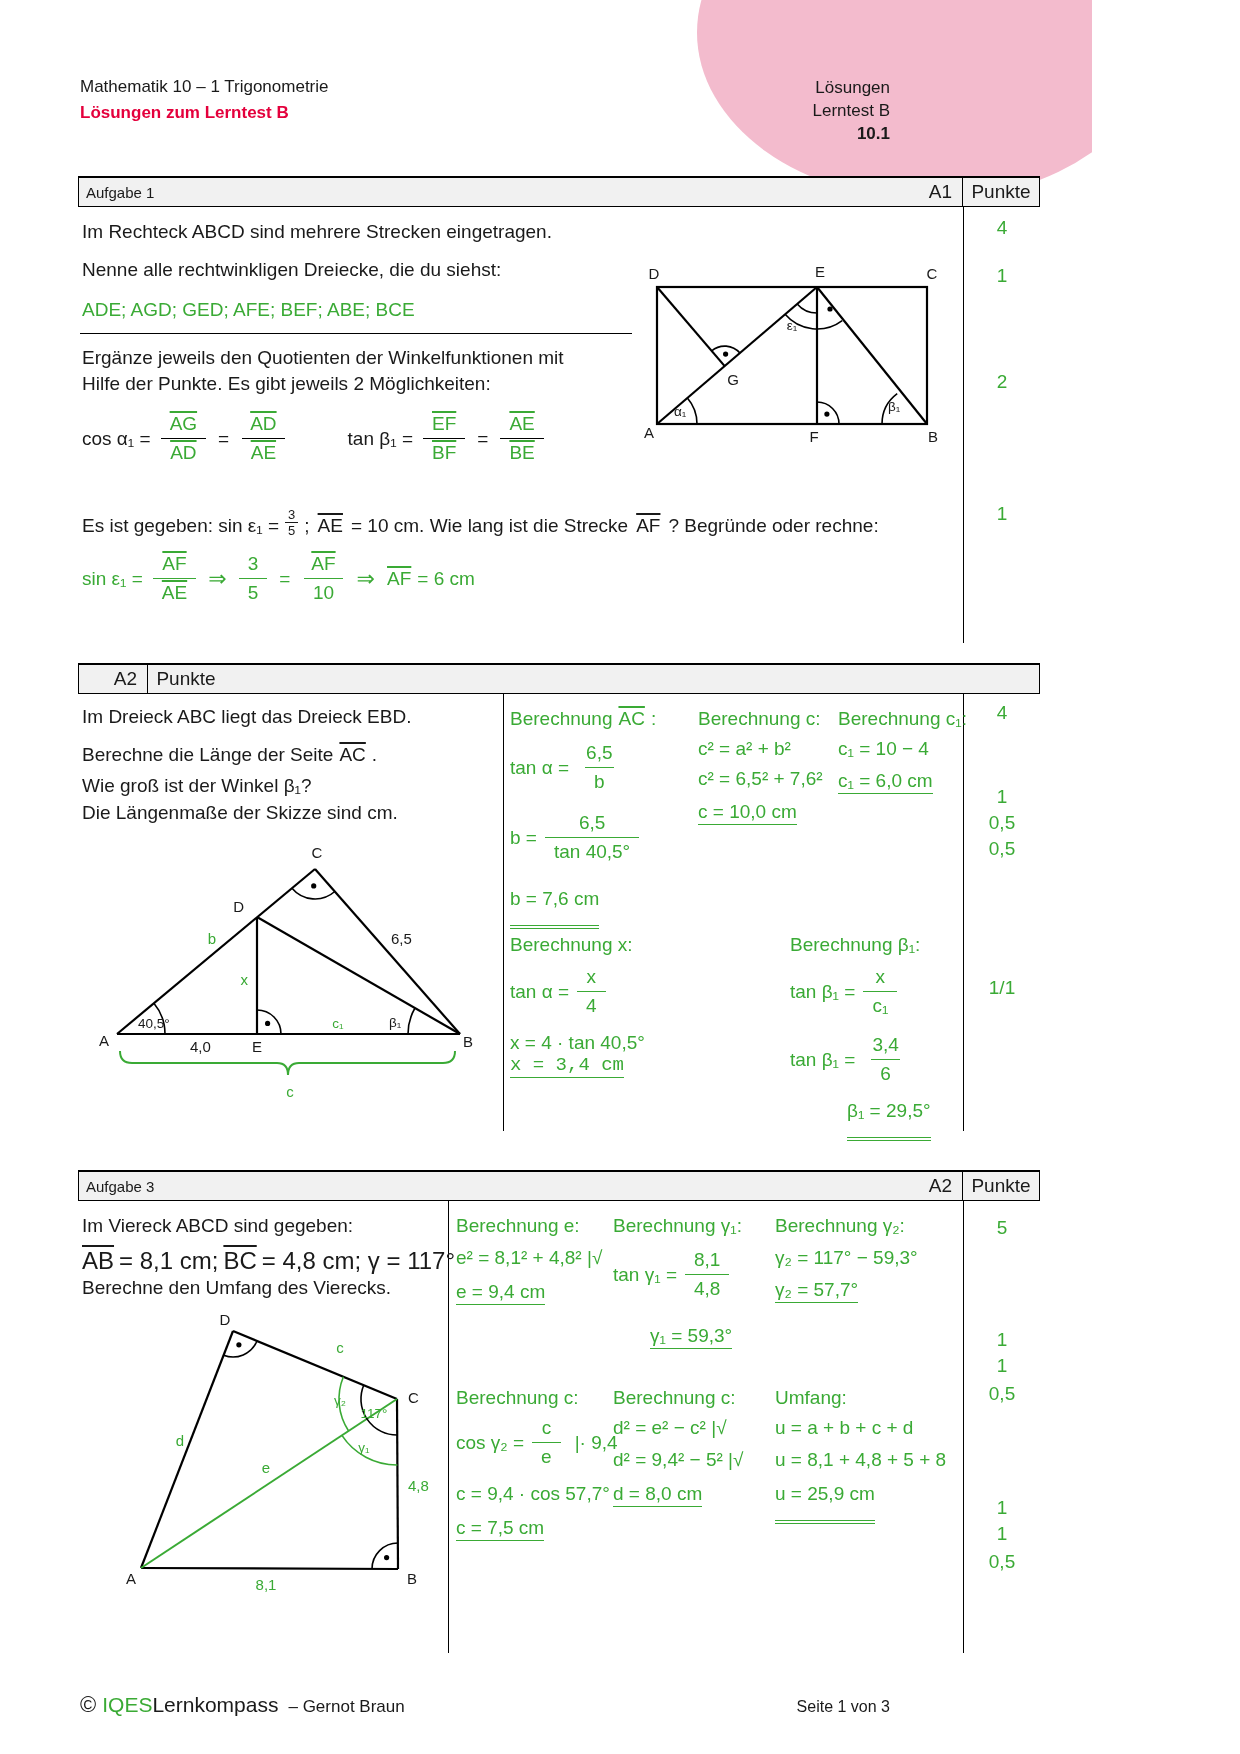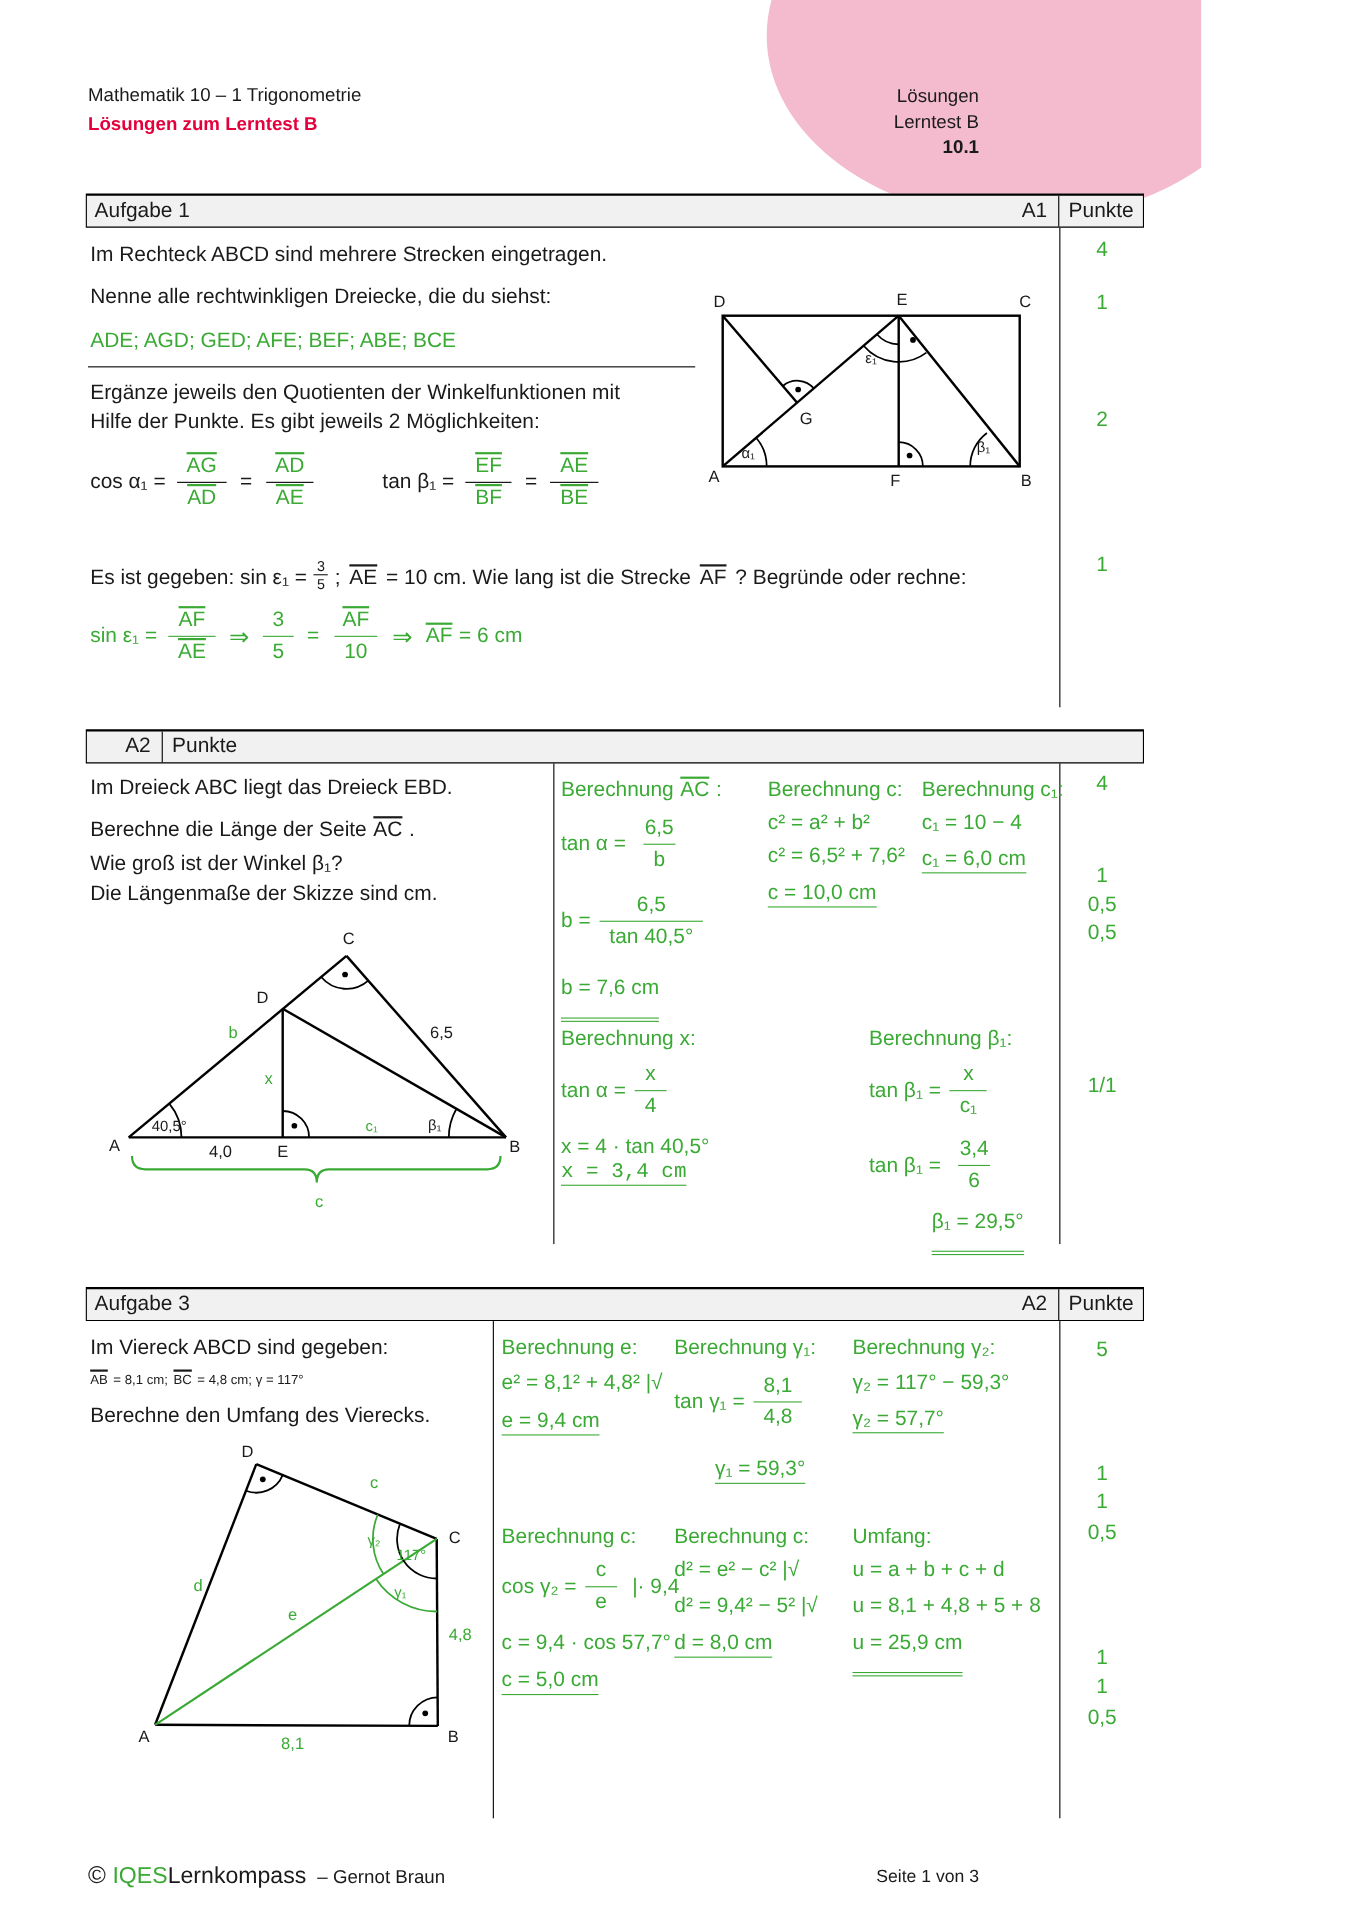--- a/index.html
+++ b/index.html
@@ -12,21 +12,21 @@
           border-radius:50%; background:#f3bbcd; }
   
   .hdr-left { position:absolute; left:80px; top:74px; line-height:26px; font-size:17px; }
   .hdr-sub  { color:#e4003c; font-weight:bold; }
   .hdr-right{ position:absolute; right:202px; top:76px; text-align:right; font-size:17px; line-height:23px; }
   .hdr-right .b { font-weight:bold; }
   
   .section { position:absolute; left:78px; width:962px; }
   .sec-head { display:flex; align-items:stretch; height:31px; background:#f1f1f1;
               border:1.2px solid #000; border-top-width:2px; box-sizing:border-box; }
-  .sec-title { flex:1; display:flex; align-items:center; padding-left:7px; font-size:19px; }
+  .sec-title { flex:1; display:flex; align-items:center; padding-left:7px; font-size:15px; }
   .sec-code  { width:58px; display:flex; align-items:center; justify-content:flex-end; padding-right:10px; font-size:19px; }
   .sec-ptshead { width:76px; border-left:1.4px solid #000; display:flex; align-items:center; justify-content:center; font-size:19px; }
   .sec-body { position:relative; }
   .pts-col { position:absolute; top:0; right:0; bottom:0; width:76px; border-left:1.4px solid #000; }
   .pt { position:absolute; width:100%; text-align:center; color:#3aaa35; font-size:19px; }
   .divider-v { position:absolute; top:0; bottom:0; border-left:1.4px solid #000; }
   .abs { position:absolute; }
   .green { color:#3aaa35; }
   .seg { text-decoration:overline; text-decoration-thickness:1.5px; }
   .row { display:flex; align-items:center; white-space:nowrap; }
@@ -310,21 +310,21 @@
         <div class="pt" style="top:128px;">1</div>
         <div class="pt" style="top:154px;">1</div>
         <div class="pt" style="top:182px;">0,5</div>
         <div class="pt" style="top:296px;">1</div>
         <div class="pt" style="top:322px;">1</div>
         <div class="pt" style="top:350px;">0,5</div>
       </div>
       <div class="divider-v" style="left:370px;"></div>
 
       <div class="abs" style="left:4px; top:14px;">Im Viereck ABCD sind gegeben:</div>
-      <div class="abs row" style="left:4px; top:46px; font-size:12px;">
+      <div class="abs row" style="left:4px; top:46px; font-size:24px;">
         <span class="seg">AB</span>
         <span style="margin:0 5px;">= 8,1 cm;</span>
         <span class="seg">BC</span>
         <span style="margin-left:5px;">= 4,8 cm; γ = 117°</span>
       </div>
       <div class="abs" style="left:4px; top:76px;">Berechne den Umfang des Vierecks.</div>
 
       <svg class="abs" style="left:40px; top:110px;" width="330" height="300" viewBox="0 0 330 300">
         <line class="stroke" x1="23" y1="257" x2="280" y2="258"></line>
         <line class="stroke" x1="280" y1="258" x2="279" y2="88"></line>
@@ -380,21 +380,21 @@
       <div class="abs row green" style="left:378px; top:216px;">
         <span>cos γ₂ =</span>
         <span class="frac cbar" style="margin-left:8px;">
           <span class="fn">c</span>
           <span class="fd">e</span>
         </span>
         <span style="margin-left:14px;">|· 9,4</span>
       </div>
       <div class="abs green" style="left:378px; top:282px;">c = 9,4 · cos 57,7°</div>
       <div class="abs green" style="left:378px; top:316px;">
-        <span class="res1">c = 5,0 cm</span>
+        <span class="res1">c = 7,5 cm</span>
       </div>
 
       <div class="abs green" style="left:535px; top:186px;">Berechnung c:</div>
       <div class="abs green" style="left:535px; top:216px;">d² = e² − c²  |√</div>
       <div class="abs green" style="left:535px; top:248px;">d² = 9,4² − 5²  |√</div>
       <div class="abs green" style="left:535px; top:282px;">
         <span class="res1">d = 8,0 cm</span>
       </div>
 
       <div class="abs green" style="left:697px; top:186px;">Umfang:</div>

